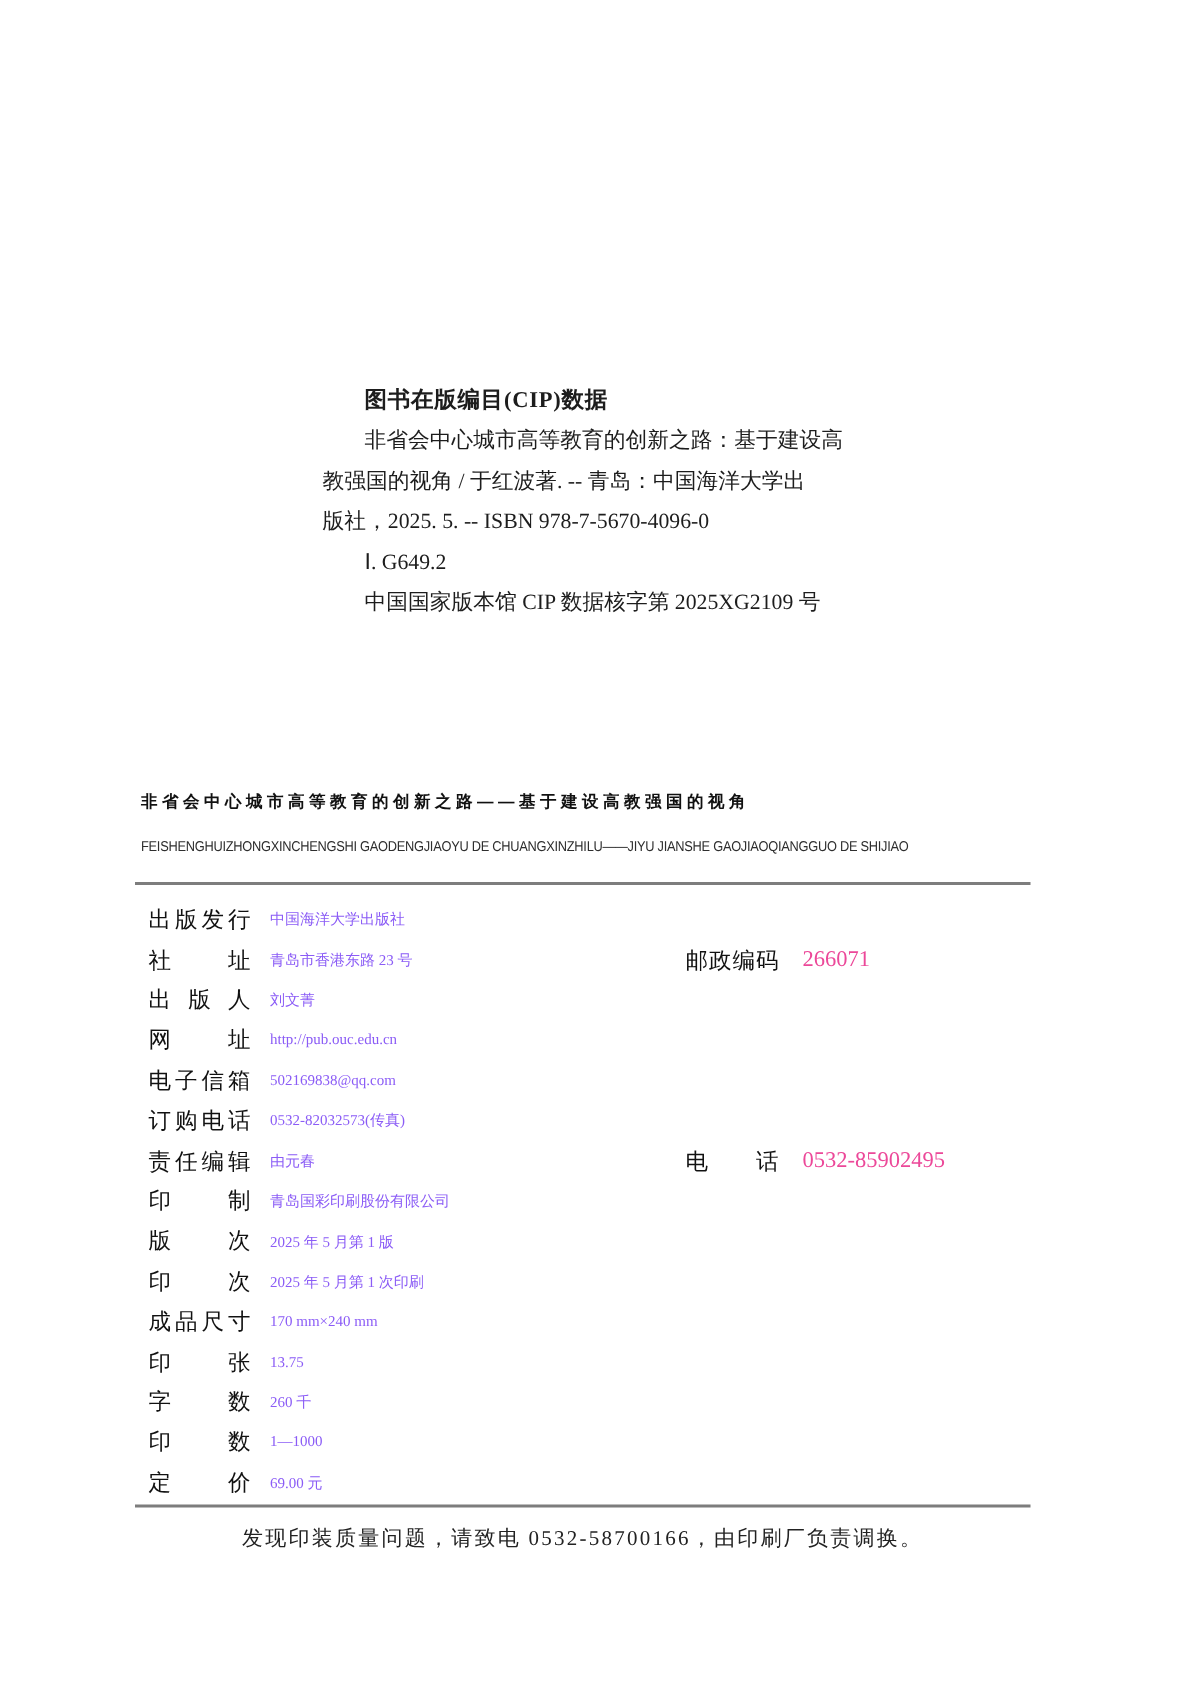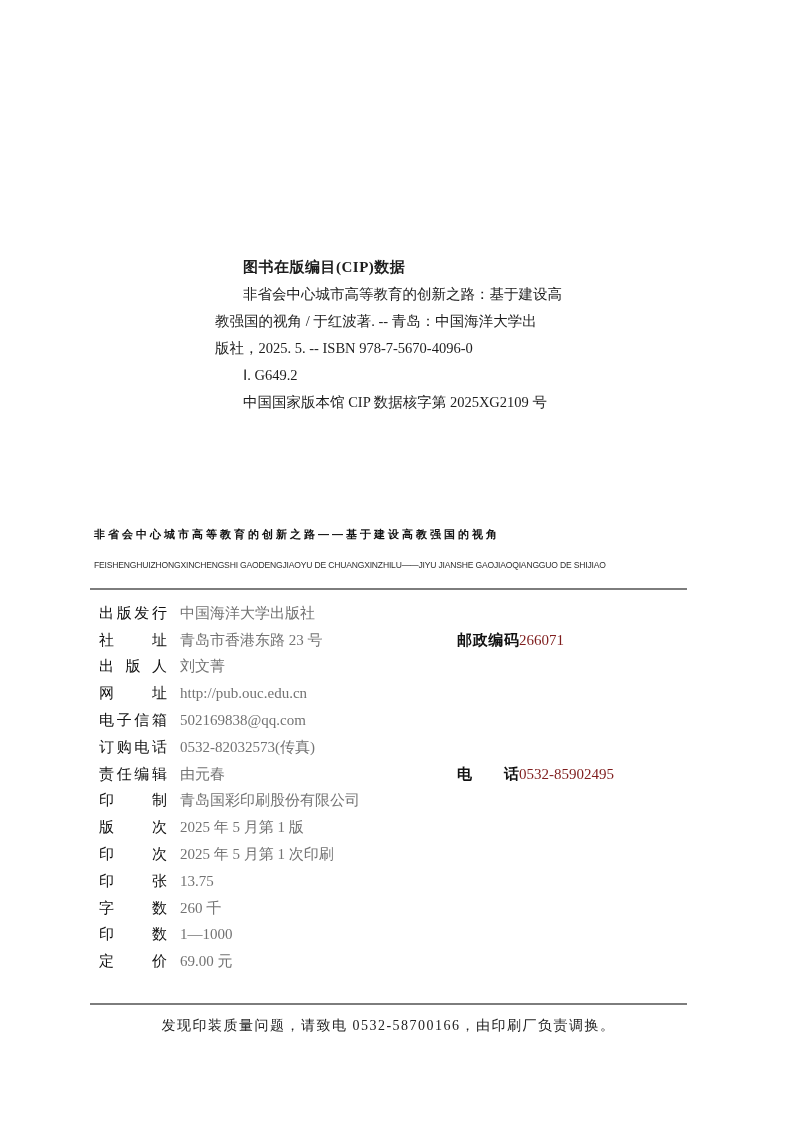--- a/index.html
+++ b/index.html
@@ -92,46 +92,47 @@
     width: 68px;
     font-family: "Liberation Sans", sans-serif;
     font-weight: normal;
     font-size: 15px;
     color: #111;
     text-align: justify;
     text-align-last: justify;
   }
   .info-value {
     margin-left: 13px;
-    font-size: 15px;
-    color: #737373;
+    font-size: 10px;
+    color: #8b5cf6;
     white-space: nowrap;
   }
   .info-right {
     position: absolute;
     left: 358px;
     top: 0;
     height: 100%;
     display: flex;
     align-items: center;
   }
   .info-label2 {
     flex: none;
     display: inline-block;
     width: 62px;
     font-family: "Liberation Sans", sans-serif;
-    font-weight: bold;
+    font-weight: normal;
     font-size: 15px;
     color: #111;
     text-align: justify;
     text-align-last: justify;
   }
   .info-value2 {
-    font-size: 15px;
-    color: #7f1d1d;
+    margin-left: 16px;
+    font-size: 15px;
+    color: #ec4899;
     white-space: nowrap;
   }
 
   
   .footer-notice {
     position: absolute;
     left: 90px;
     width: 597px;
     top: 1017px;
     text-align: center;
@@ -214,20 +215,24 @@
     <div class="info-row">
       <span class="info-label">版次</span>
       <span class="info-value">2025 年 5 月第 1 版</span>
     </div>
 
     <div class="info-row">
       <span class="info-label">印次</span>
       <span class="info-value">2025 年 5 月第 1 次印刷</span>
     </div>
 
+    <div class="info-row">
+      <span class="info-label">成品尺寸</span>
+      <span class="info-value">170 mm×240 mm</span>
+    </div>
 
     <div class="info-row">
       <span class="info-label">印张</span>
       <span class="info-value">13.75</span>
     </div>
 
     <div class="info-row">
       <span class="info-label">字数</span>
       <span class="info-value">260 千</span>
     </div>

